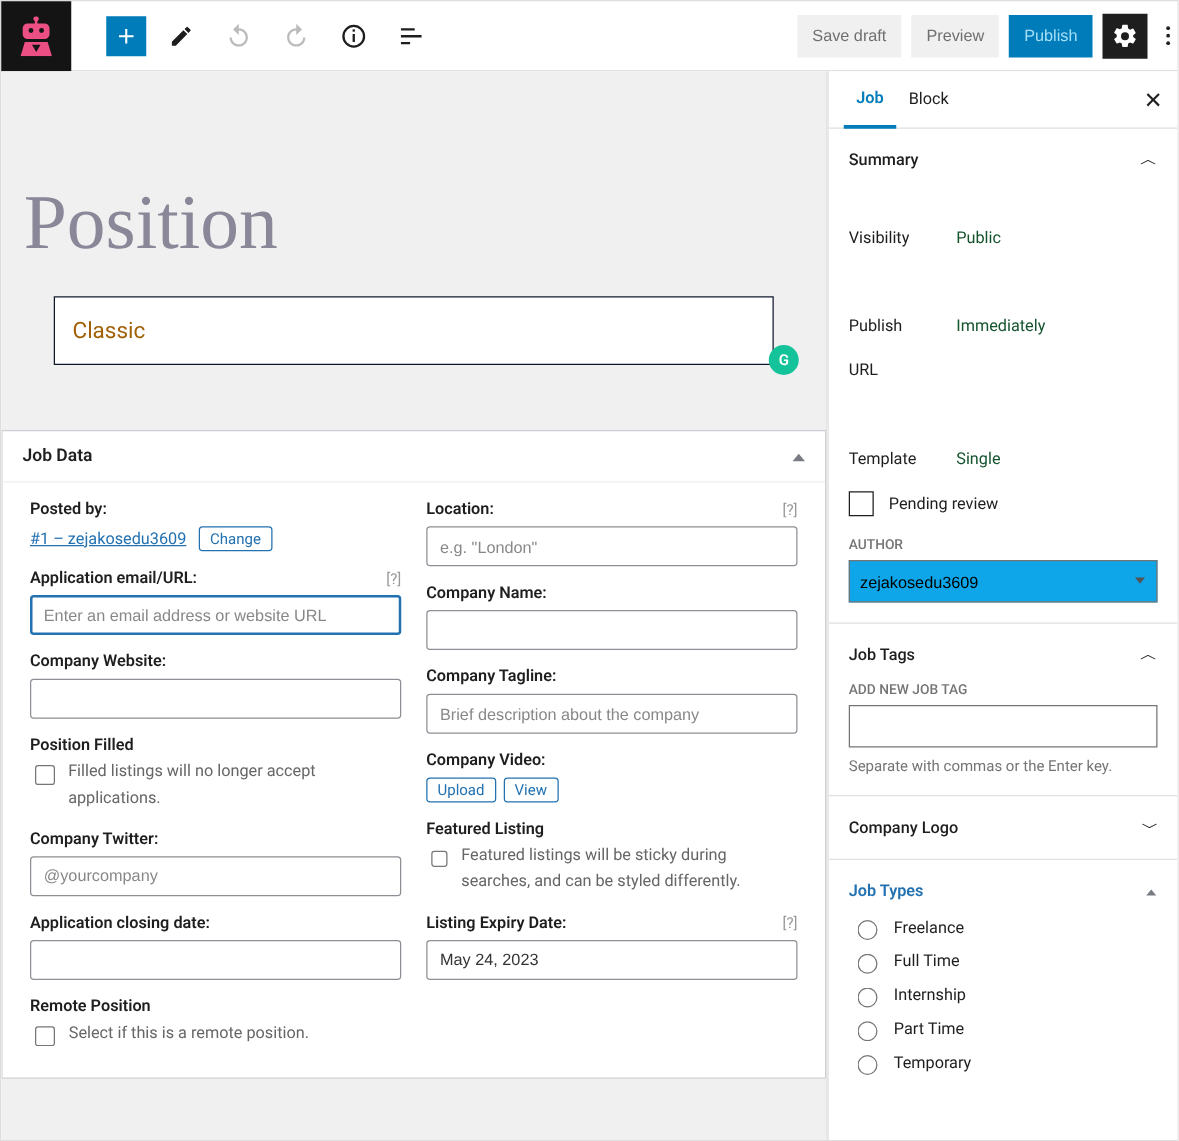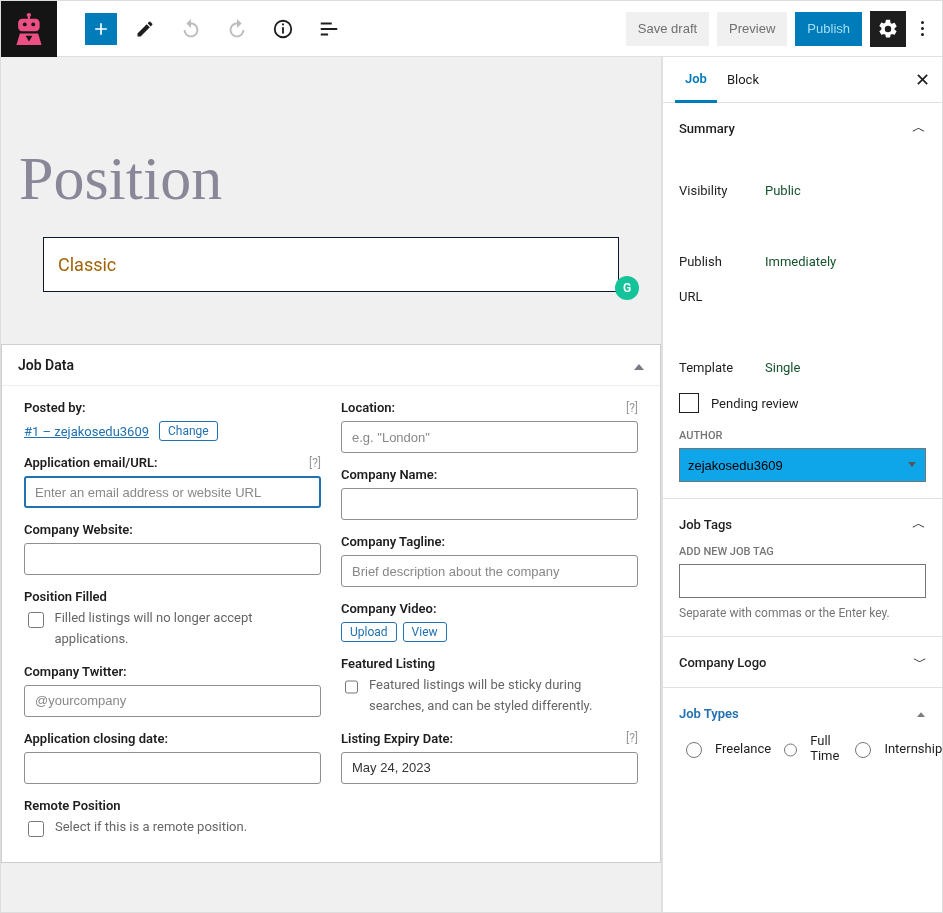--- a/index.html
+++ b/index.html
@@ -13,21 +13,21 @@
   }
   .app { width: 943px; height: 913px; display: flex; flex-direction: column; border: 1px solid #ddd; }
   .topbar { height: 56px; display: flex; align-items: center; border-bottom: 1px solid #e0e0e0; }
   .logo-box { width: 56px; height: 56px; background: #141414; display: flex; align-items: center; justify-content: center; }
   .logo-svg { width: 28px; height: 32px; }
   .toolbar-left { display: flex; align-items: center; padding-left: 28px; gap: 10px; }
   .btn-add { width: 32px; height: 32px; background: #007cba; display: flex; align-items: center; justify-content: center; cursor: pointer; }
   .btn-add svg { fill: #fff; }
   .tool-icon { width: 36px; height: 36px; display: flex; align-items: center; justify-content: center; cursor: pointer; color: #1e1e1e; }
   .tool-icon.disabled { color: #bbb; }
-  .toolbar-right { margin-left: auto; display: flex; align-items: center; gap: 8px; padding-right: 12px; }
+  .toolbar-right { margin-left: auto; display: flex; align-items: center; gap: 8px; }
   .btn { height: 34px; padding: 0 12px; border: none; font-size: 13px; cursor: pointer; display: inline-flex; align-items: center; }
   .btn-light { background: #f0f0f0; color: #6f6f6f; }
   .btn-pub { background: #007cba; color: #a5dff7; }
   .btn-gear { width: 36px; height: 36px; background: #1e1e1e; display: flex; align-items: center; justify-content: center; cursor: pointer; }
   .btn-gear svg { fill: #fff; }
   .kebab { width: 16px; display:flex; flex-direction:column; align-items:center; gap:3px; cursor:pointer; padding:8px 2px;}
   .kebab span{width:3px;height:3px;background:#1e1e1e;border-radius:50%;}
   .body { flex: 1; display: flex; overflow: hidden; }
   .editor { flex: 1; background: #f0f0f0; overflow-y: auto; border-right: 1px solid #e0e0e0;}
   .title-area { background:#f0f0f0; padding: 90px 18px 40px 18px; position:relative; }
@@ -66,21 +66,21 @@
   .sb-checkbox-row { display:flex; align-items:center; gap:12px; padding:8px 0 16px 0; }
   .sb-checkbox { width:20px;height:20px;border:1px solid #1e1e1e; }
   .sb-label-upper { font-size:11px; text-transform:uppercase; color:#757575; font-weight:500; margin-bottom:6px;}
   .sb-select { width:100%; height:34px; border:1px solid #757575; padding:0 8px; font-size:13px; background:#0ea5e9; appearance:none; }
   .sb-select-wrap{position:relative;}
   .sb-select-wrap::after{content:"";position:absolute;right:10px;top:14px;border-left:4px solid transparent;border-right:4px solid transparent;border-top:5px solid #555;pointer-events:none;}
   .sb-input { width:100%; height:34px; border:1px solid #757575; padding:0 8px; font-size:13px; }
   .sb-hint { color:#757575; font-size:12px; margin-top:8px; }
   .sb-collapse-icon { font-size:14px; }
   .job-types-hd { display:flex;justify-content:space-between;align-items:center;font-weight:600; color:#2271b1; padding:2px 0 12px 0;}
-  .radio-list { display:flex; flex-direction:row; gap:8px; padding-left:2px;}
+  .radio-list { display:flex; flex-direction:column; gap:8px; padding-left:2px;}
   .radio-row { display:flex; align-items:center; gap:10px; font-size:13px; }
   .radio-row input[type=radio]{width:16px;height:16px;}
   .chevron { transform: rotate(180deg);}
   .tri-up::after { content:""; display:inline-block;border-left:5px solid transparent;border-right:5px solid transparent;border-bottom:6px solid #787c82;}
 </style>
 </head>
 <body>
 
 <div class="app">
 

